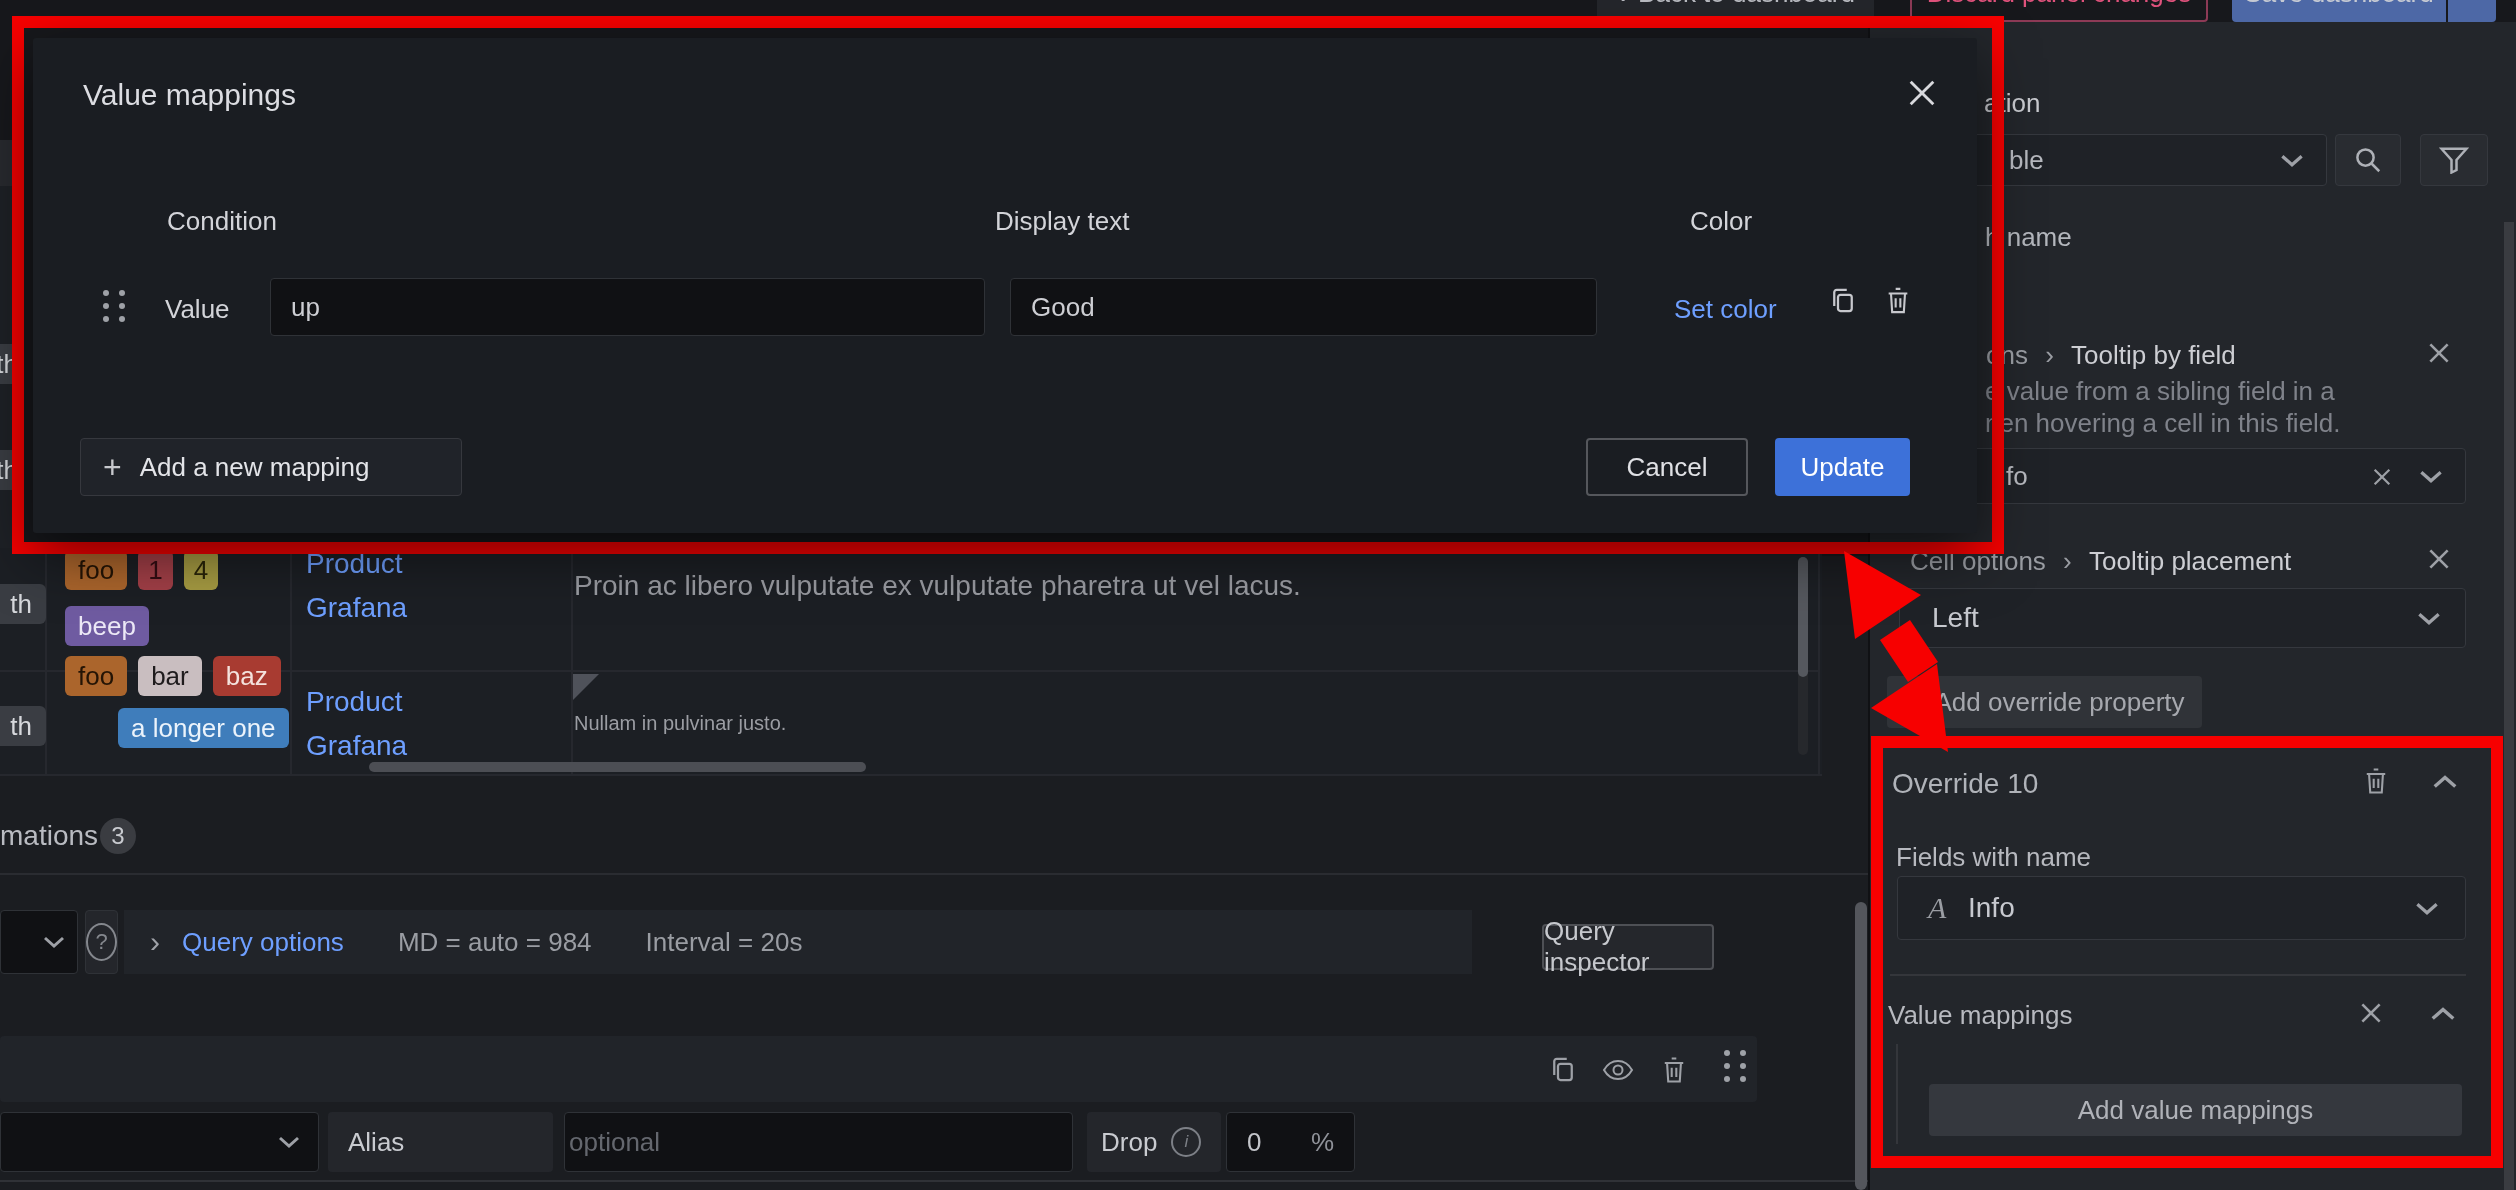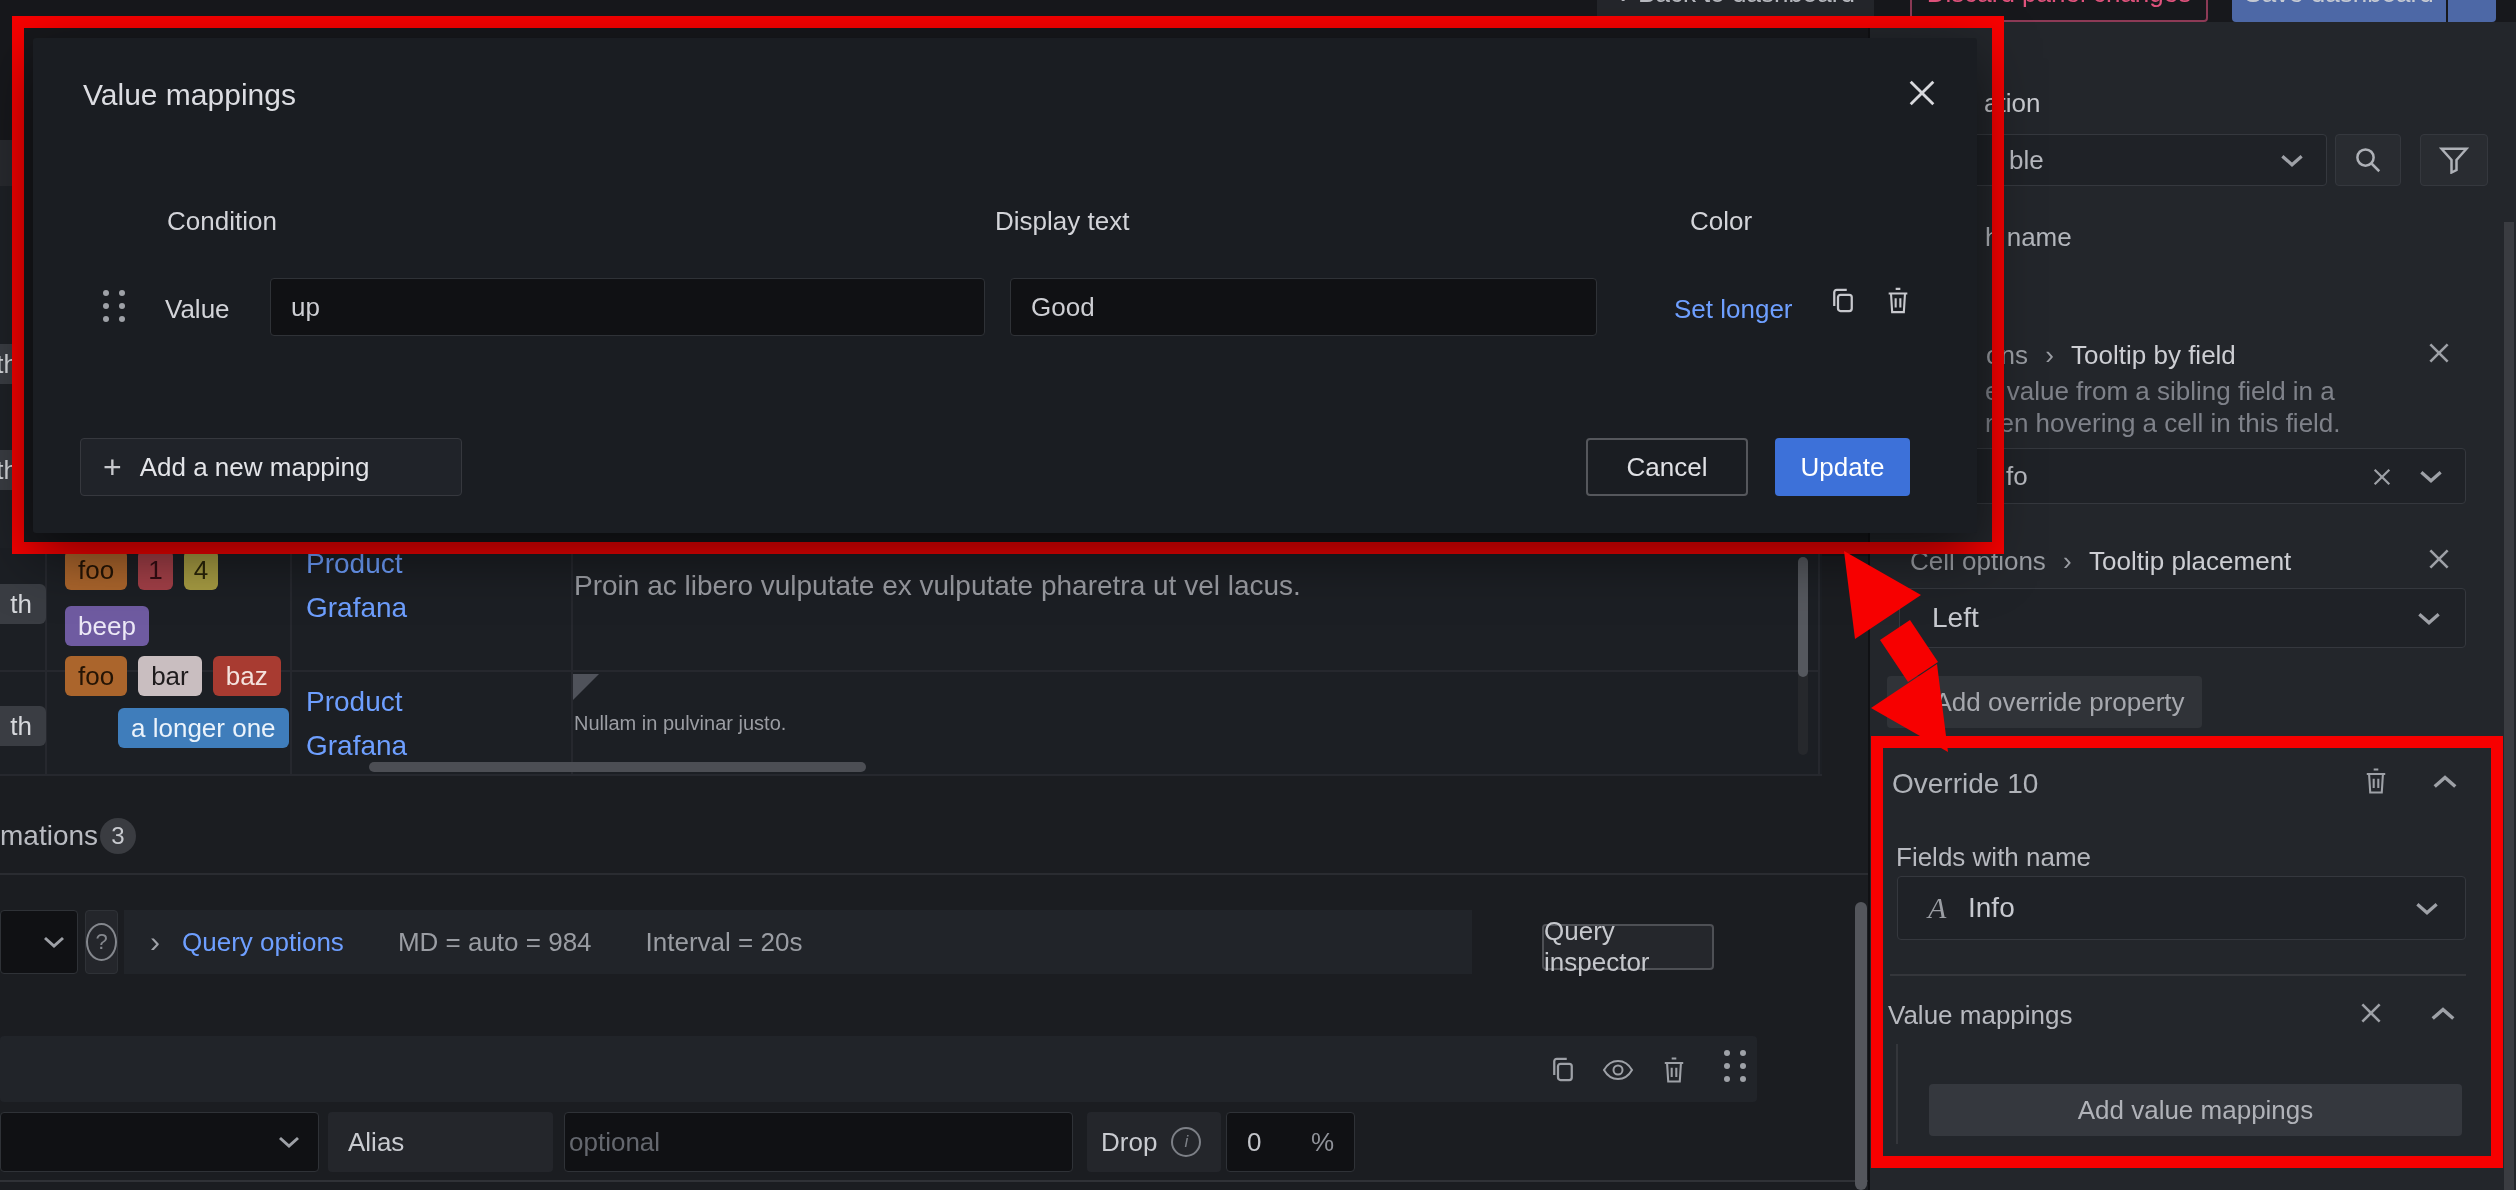--- a/index.html
+++ b/index.html
@@ -318,21 +318,21 @@
       <i></i>
         <i></i>
         <i></i>
         <i></i>
         <i></i>
         <i></i>
     </span>
     <div class="abs txt lbl" style="left:132px;top:256px;">Value</div>
     <input class="abs input" type="text" style="left: 977px; top: 240px; width: 587px; height: 58px; padding: 0px 20px;" value="Good">
     <input class="abs input" type="text" style="left: 237px; top: 240px; width: 715px; height: 58px; padding: 0px 20px;" value="up">
-    <a class="abs txt" style="left:1641px;top:256px;color:#6e9fff;font-size:26px;">Set longer</a>
+    <a class="abs txt" style="left:1641px;top:256px;color:#6e9fff;font-size:26px;">Set color</a>
     <span class="abs ic" style="left:1795px;top:248px;">
       <svg width="30" height="30" viewBox="0 0 24 24" fill="none" stroke="#c7c8cd" stroke-width="1.8">
           <rect x="8" y="7" width="11" height="13" rx="2"></rect>
           <path d="M5 16V5a2 2 0 0 1 2-2h8"></path>
         </svg>
     </span>
     <span class="abs ic" style="left:1851px;top:247px;">
       <svg width="28" height="31" viewBox="0 0 24 26" fill="none" stroke="#c7c8cd" stroke-width="1.8">
           <path d="M4 7h16M10 3h4M6 7l1 16h10l1-16"></path>
           <path d="M10 11v8M14 11v8"></path>

